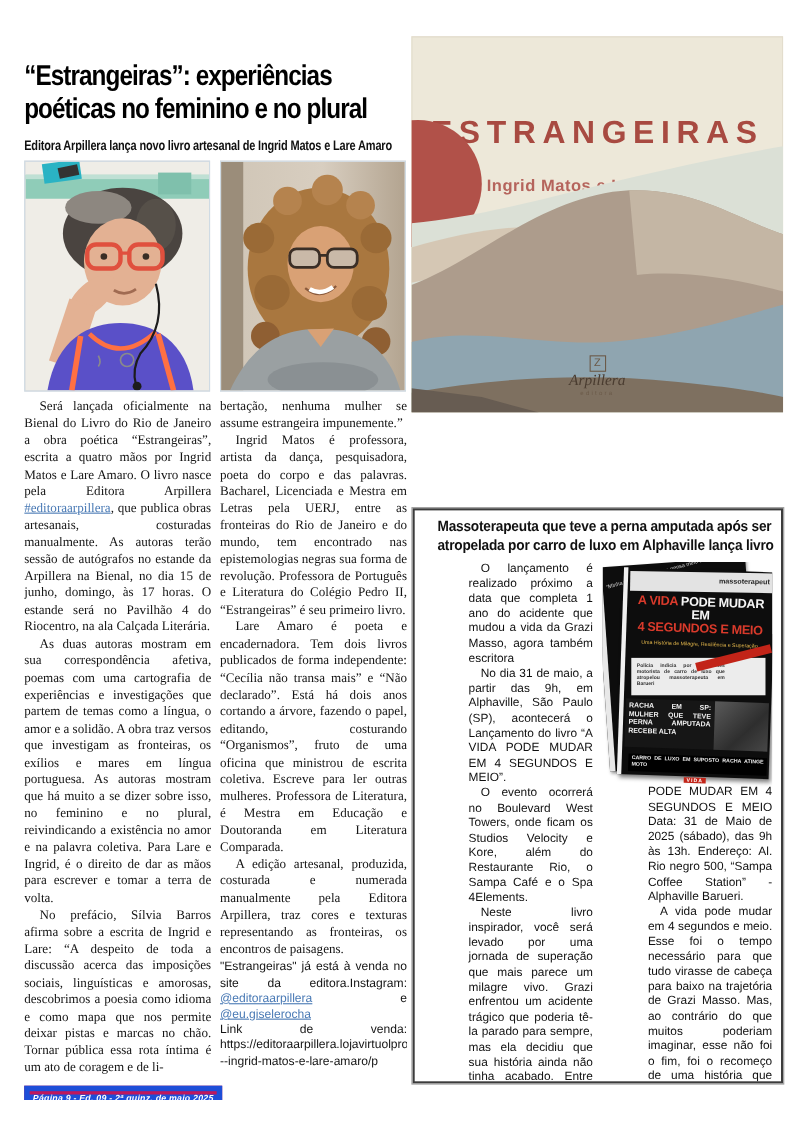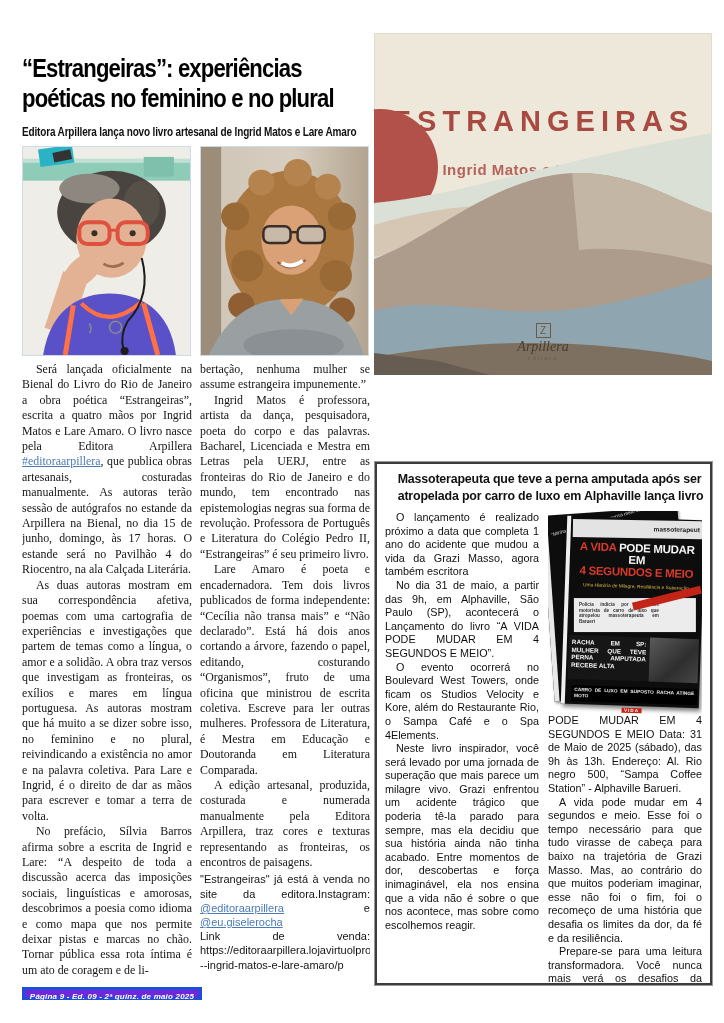--- a/index.html
+++ b/index.html
@@ -25,23 +25,23 @@
   .serif-col {
     width:170px; height:623px; overflow:hidden;
     font-family:"Liberation Serif", serif; font-size:11.9px; line-height:15.4px;
     text-align:justify; color:#141414;
   }
   .serif-col p { text-indent:14px; }
   .serif-col p.noindent { text-indent:0; }
   .sales-note { font-family:"Liberation Sans", sans-serif; font-size:11px; line-height:14.2px; text-align:justify; margin-top:2px; }
   a.link { color:#4a7ab5; text-decoration:underline; cursor:pointer; }
   .footer-bar {
-    position:absolute; left:22px; top:987px; width:180px; height:13px; background:#6d28d9;
+    position:absolute; left:22px; top:987px; width:180px; height:13px; background:#be185d;
     color:#fff; font-size:8px; font-weight:700; font-style:italic; line-height:13px;
-    text-align:center; letter-spacing:0.2px; border:3px solid #1d4ed8;
+    text-align:center; letter-spacing:0.2px; border:5px solid #1d4ed8;
   }
   
   .cover1 { position:absolute; left:374px; top:33px; width:338px; height:342px; background:#ede8d9; overflow:hidden; box-shadow:0 0 0 1px #e2dccb inset; }
   .cover1-title {
     position:absolute; top:72px; left:0; width:100%; text-align:center;
     color:#a84a41; font-size:29px; font-weight:600; letter-spacing:6px; font-family:"Liberation Sans", sans-serif;
   }
   .cover1-authors {
     position:absolute; top:128px; left:0; width:100%; text-align:center;
     color:#b5645c; font-size:15px; font-weight:700; letter-spacing:0.5px;
@@ -59,21 +59,21 @@
   }
   .box-headline {
     text-align:center; font-weight:700; font-size:13.5px; line-height:17px; letter-spacing:-0.2px;
     transform:scaleX(0.92); transform-origin:center top; white-space:nowrap;
   }
   .box-cols { display:flex; gap:9px; margin-top:7px; height:474px; overflow:hidden; }
   .box-col {
     width:156px; height:100%; overflow:hidden;
     font-size:10.8px; line-height:13.6px; text-align:justify; color:#101010;
   }
-  .box-col p { text-indent:11px; }
+  .box-col p { text-indent:11px;margin-left:41px; }
   .box-col p.noindent { text-indent:0; }
   
   .cover2-wrap { position:relative; width:156px; height:198px; margin-bottom:5px; }
   .book { position:absolute; background:#0d0d0d; }
   .book.back { left:0; top:0; width:136px; height:186px; transform:rotate(-4deg); border-left:5px solid #e8e8e8; box-shadow:1px 2px 3px rgba(0,0,0,.4); }
   .book.back .pagetext { color:#cfcfcf; font-size:5px; line-height:7px; padding:3px 2px; transform:rotate(-12deg); }
   .book.front { left:16px; top:7px; width:138px; height:188px; transform:rotate(2deg); border-left:4px solid #f0f0f0; box-shadow:2px 3px 4px rgba(0,0,0,.5); padding:2px; }
   .c2-clip-top { background:#e3e3e3; color:#222; font-size:6.5px; font-weight:700; text-align:right; padding:2px 3px; transform:rotate(-1deg); }
   .c2-title { text-align:center; font-weight:800; letter-spacing:-0.3px; margin-top:4px; line-height:12px; }
   .c2-title .red { color:#d93a2b; font-size:11.5px; }

